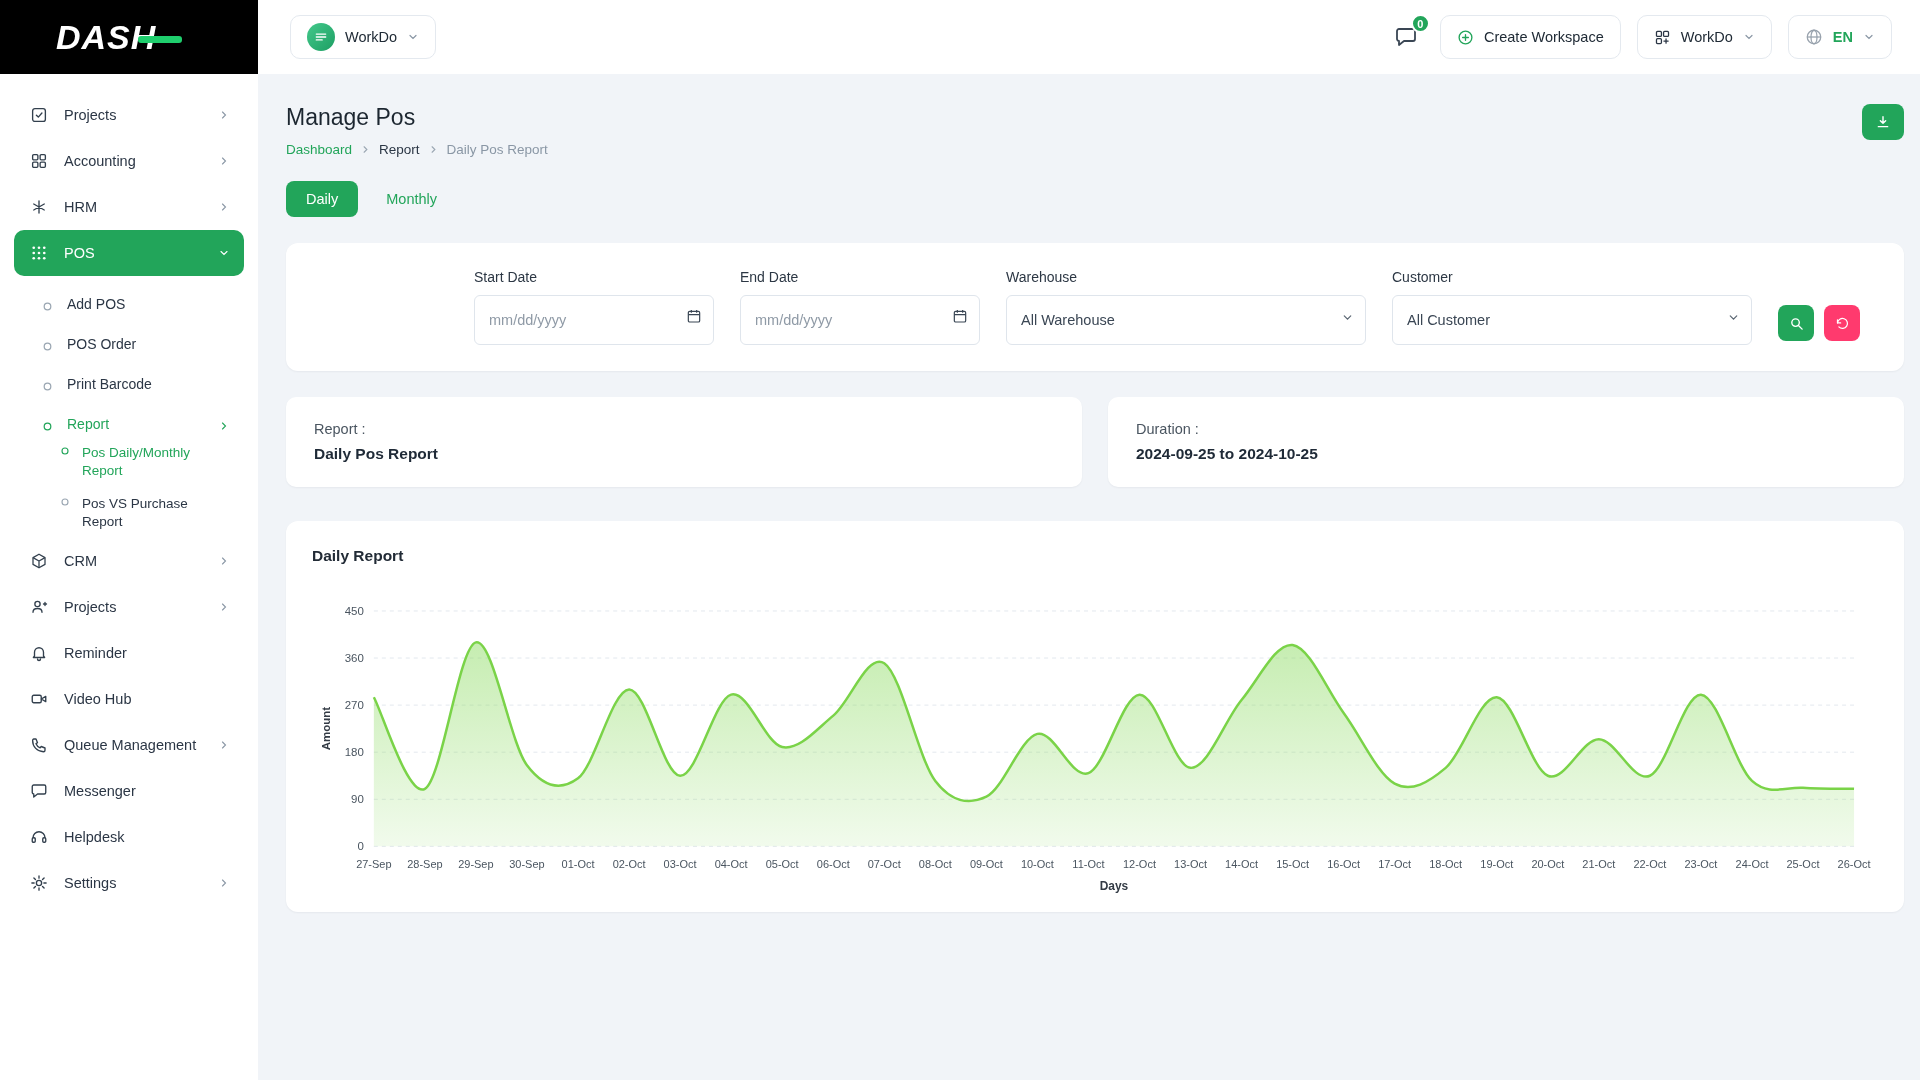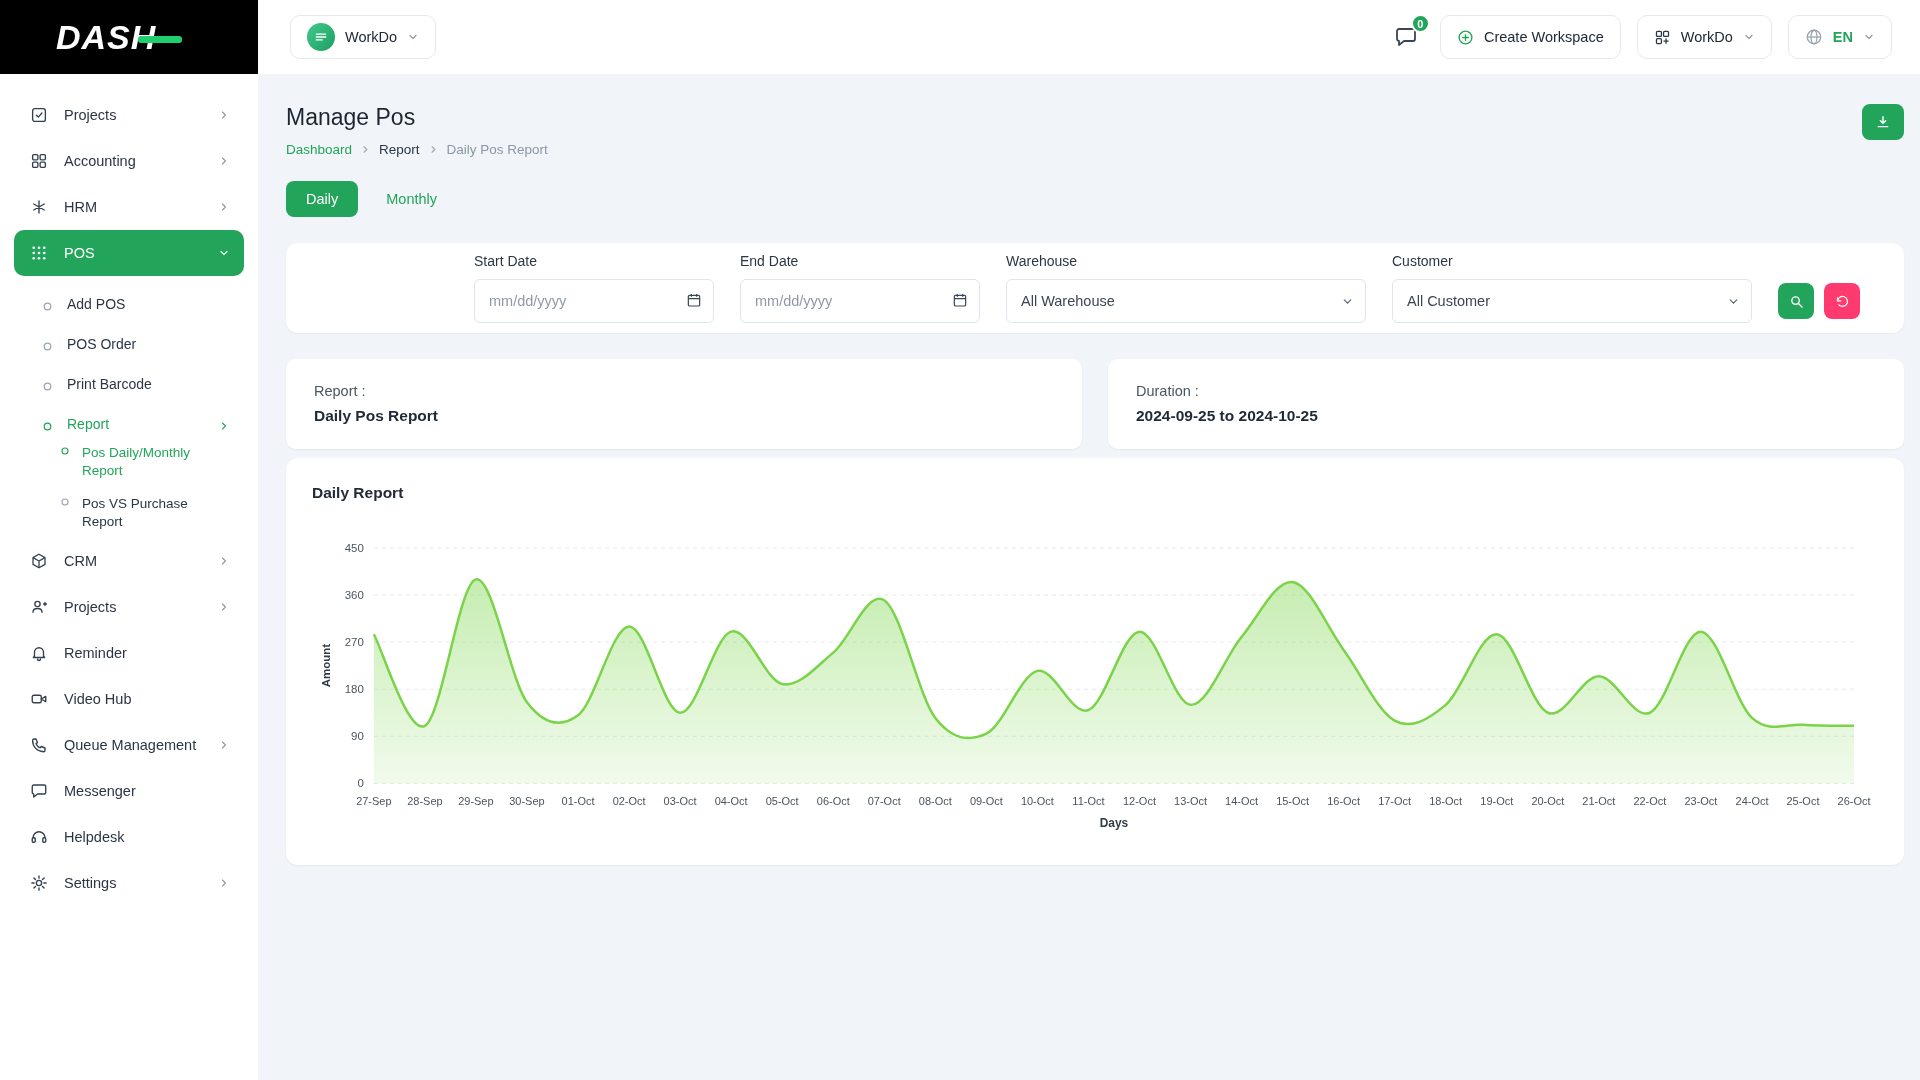--- a/index.html
+++ b/index.html
@@ -117,27 +117,27 @@
   }
   .tab-monthly {
     background:none; border:none; color:#22a55a; font-size:14.5px; font-weight:500;
     cursor:pointer; font-family:inherit;
   }
 
   .card {
     background:#fff; border-radius:12px;
     box-shadow:0 1px 2px rgba(16,24,40,.05);
   }
-  .filter-card { margin-top:26px; padding:10px 28px; }
+  .filter-card { margin-top:26px; padding:26px 28px; }
   .filter-row { display:flex; gap:26px; padding-left:160px; }
   .field { display:flex; flex-direction:column; }
   .field label { font-size:14px; color:#2c3744; margin-bottom:10px; }
   .inp-wrap { position:relative; }
   .inp, .sel {
-    height:44px; border:1px solid #dfe5ec; border-radius:6px;
+    height:50px; border:1px solid #dfe5ec; border-radius:6px;
     padding:0 14px; font-size:14.5px; color:#6e7b88; background:#fff;
     font-family:inherit; width:100%;
   }
   .inp::placeholder { color:#8f9aa6; }
   .field.date { width:240px; }
   .field.wide { width:360px;justify-content:space-between; }
   .cal-ic { position:absolute; right:12px; top:13px; color:#3a4654; pointer-events:none; }
   .sel-wrap { position:relative; }
   .sel { appearance:none; -webkit-appearance:none; padding-right:34px; color:#3a4654; }
   .sel-chev { position:absolute; right:12px; top:16px; color:#5a6672; pointer-events:none; }
@@ -147,21 +147,21 @@
     display:flex; align-items:center; justify-content:center; color:#fff;
   }
   .sq-btn.green { background:#22a55a; }
   .sq-btn.red { background:#ff3a6e; }
 
   .summary-row { margin-top:26px; display:flex; gap:26px; }
   .summary-card { flex:1; padding:24px 28px;border-radius:10px; }
   .summary-label { font-size:14.5px; color:#4a5560; }
   .summary-value { font-size:15.5px; font-weight:700; color:#1f2a37; margin-top:8px; }
 
-  .chart-card { margin-top:9px; padding:26px 26px 32px; }
+  .chart-card { margin-top:34px; padding:26px 26px 16px; }
   .chart-title { font-size:15.5px; font-weight:700; color:#222b36; }
   .chart-wrap { margin-top:32px; }
   .chart-wrap svg { width:100%; height:auto; }
 </style>
 </head>
 <body>
 
 <div class="logo-area">
   <div class="logo-text">
     <span>DASH</span><span class="logo-dash"></span>

